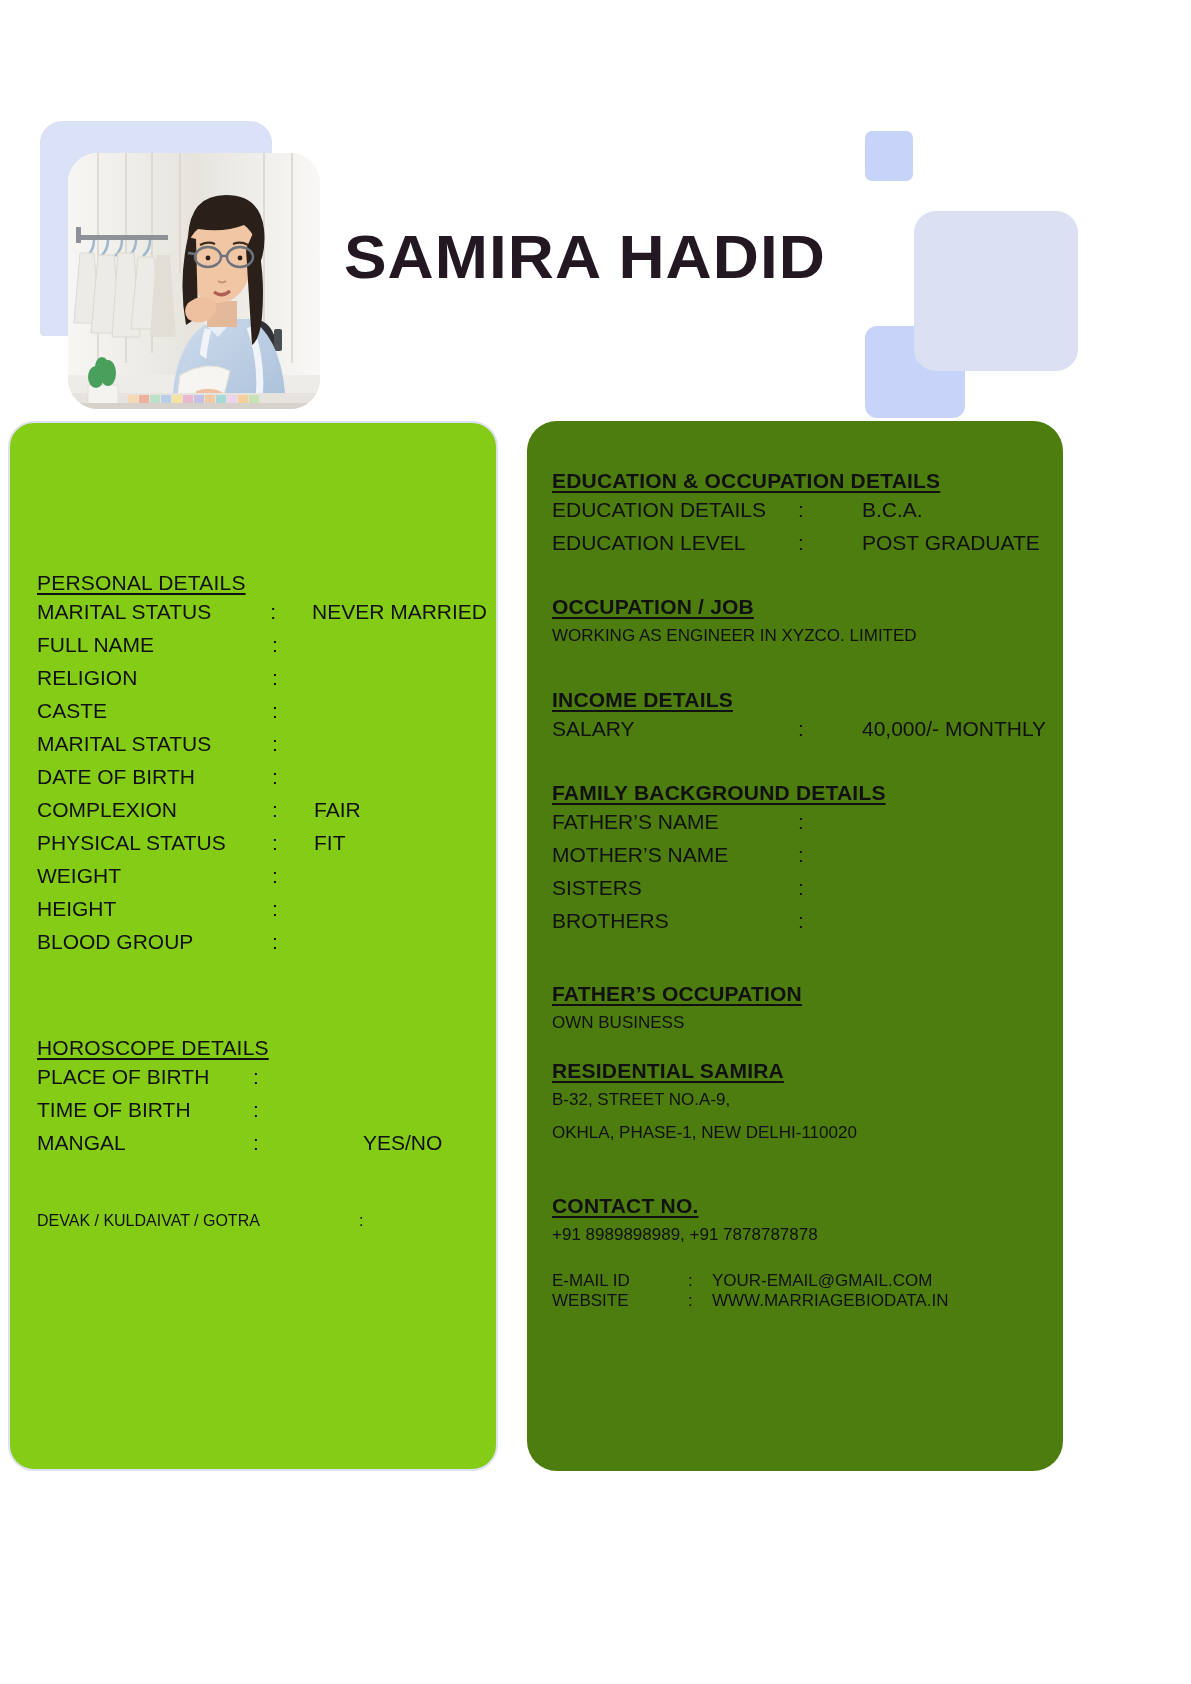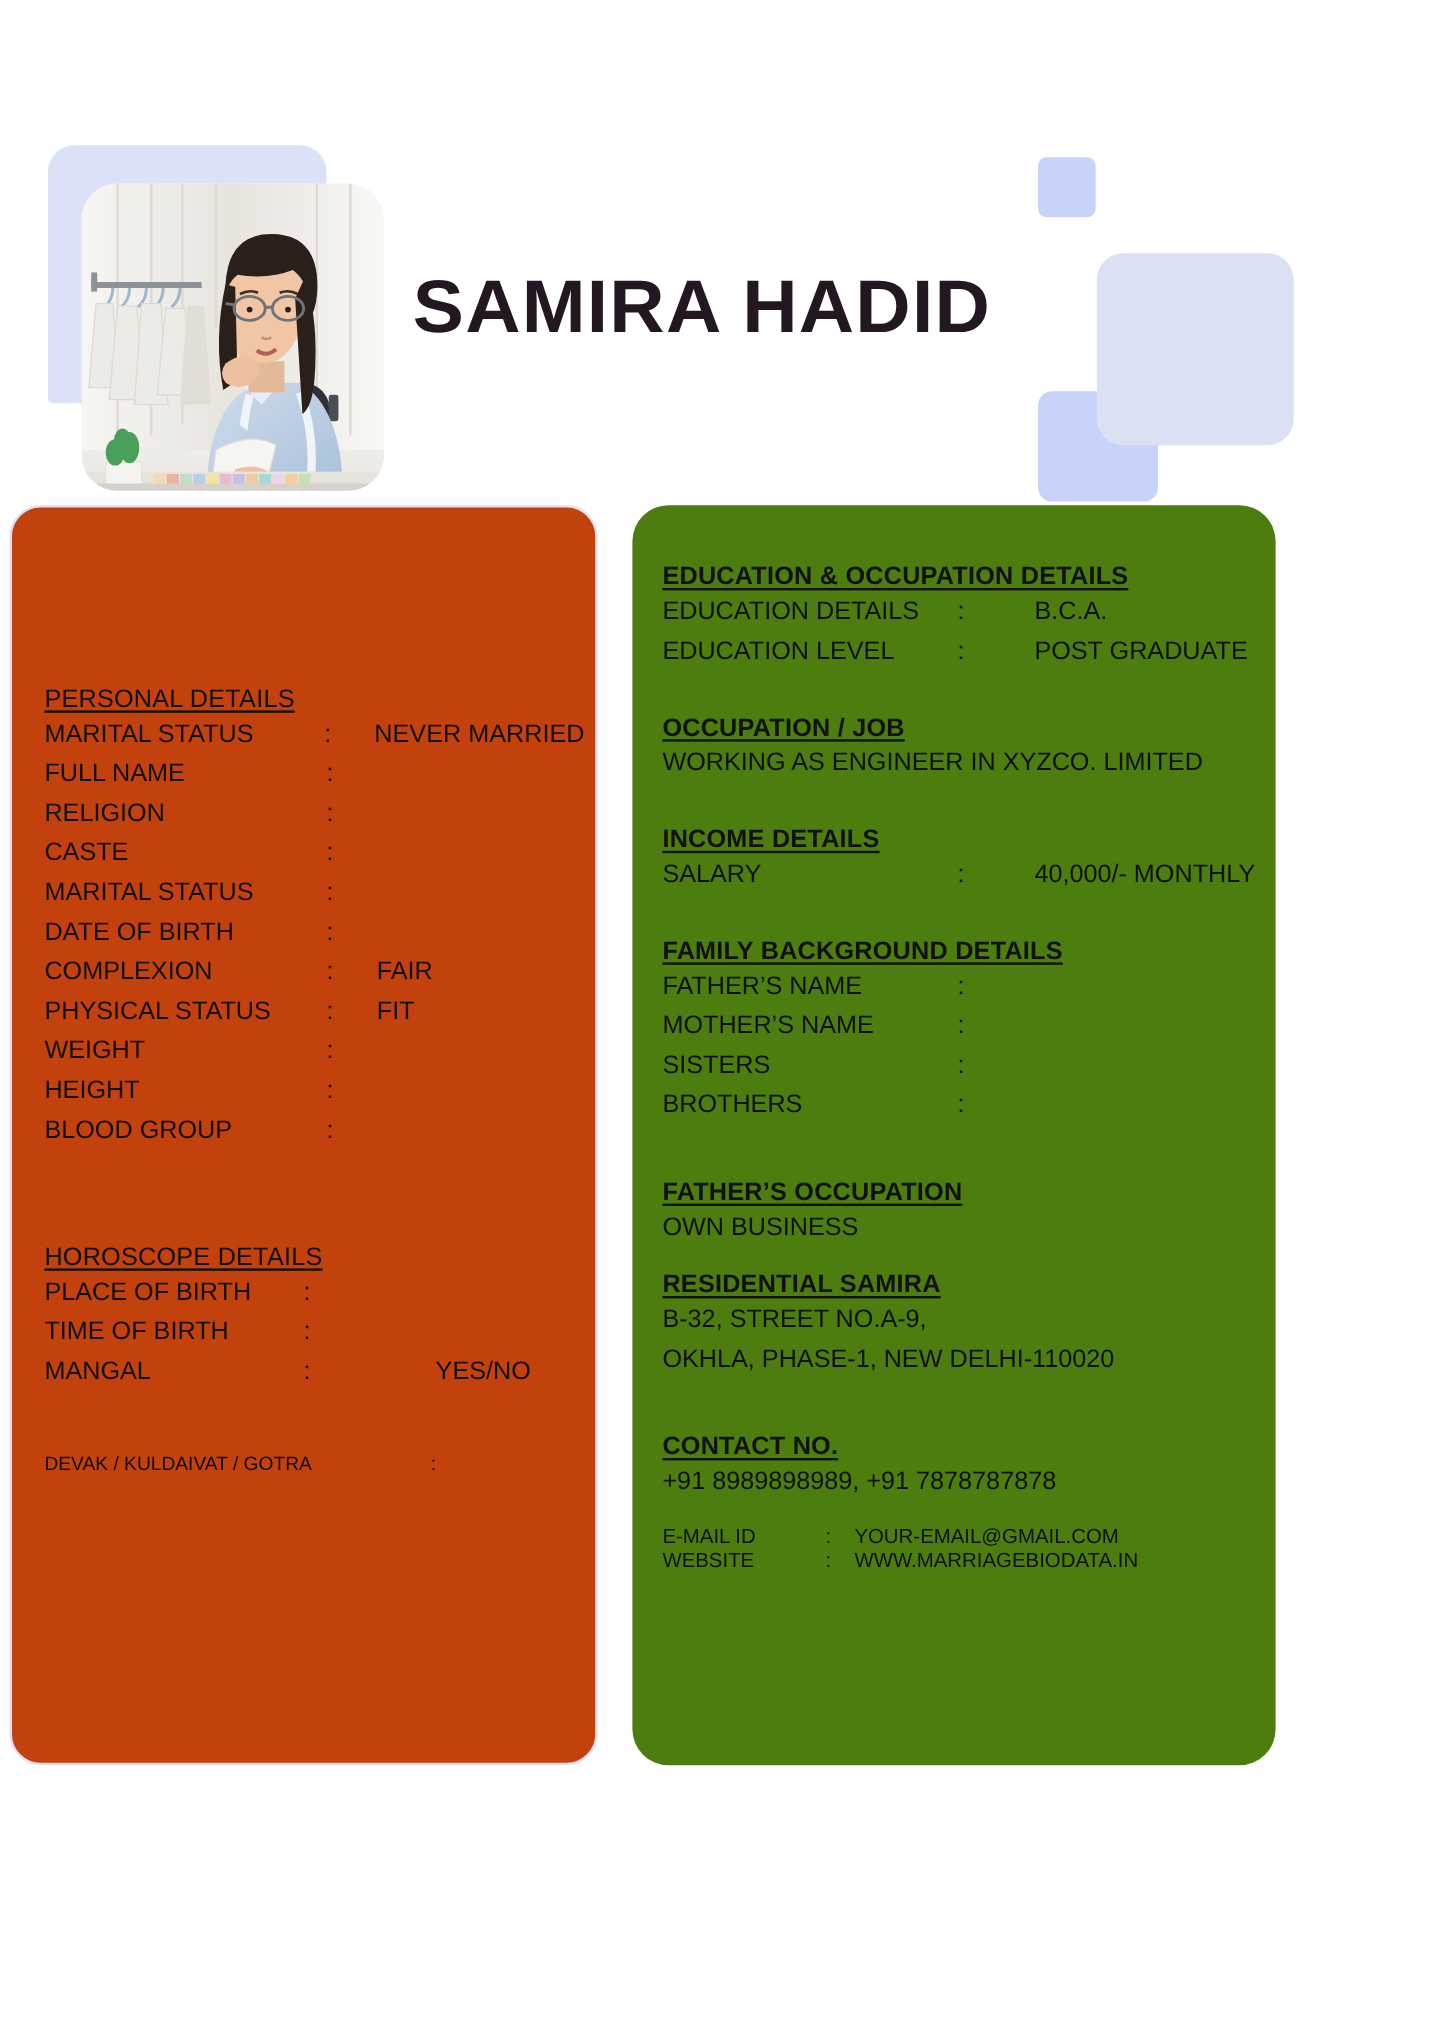--- a/index.html
+++ b/index.html
@@ -51,40 +51,40 @@
     position:absolute; left:344px; top:185px;
     font-family:"Liberation Sans", sans-serif;
     font-size:62px; font-weight:bold; letter-spacing:1px;
     color:#231721; white-space:nowrap;
     transform:scaleX(1.03); transform-origin:left center;
   }
 
   
   #left-panel {
     position:absolute; left:8px; top:421px; width:490px; height:1050px;
-    background:#c2410c; border:2px solid #dee1f0; border-radius:26px;
+    background:#84cc16; border:2px solid #dee1f0; border-radius:26px;
   }
   #right-panel {
     position:absolute; left:527px; top:421px; width:536px; height:1050px;
     background:#4d7c0f; border-radius:30px;
   }
 
   
   .sect-head {
     font-size:21px; font-weight:normal; text-decoration:underline;
     text-underline-offset:3px; letter-spacing:.2px; white-space:nowrap;
   }
   .sect-head.bold { font-weight:bold; }
 
   .row { display:flex; align-items:baseline; font-size:21px; white-space:nowrap; }
   .row .lbl { display:block; }
   .row .col { display:block; text-align:left; }
   .row .val { display:block; }
 
-  .plain { font-size:21px; white-space:nowrap; }
+  .plain { font-size:17px; white-space:nowrap; }
 
   
   #left-inner { position:absolute; left:27px; top:148px; width:450px; }
   #left-inner .row .lbl { width:235px; }
   #left-inner .row .col { width:42px; }
 
   #horo-inner { position:absolute; left:27px; top:592px; width:450px;margin-top:21px; }
   #horo-inner .row .lbl { width:216px; }
   #horo-inner .row .col { width:110px; }
 

